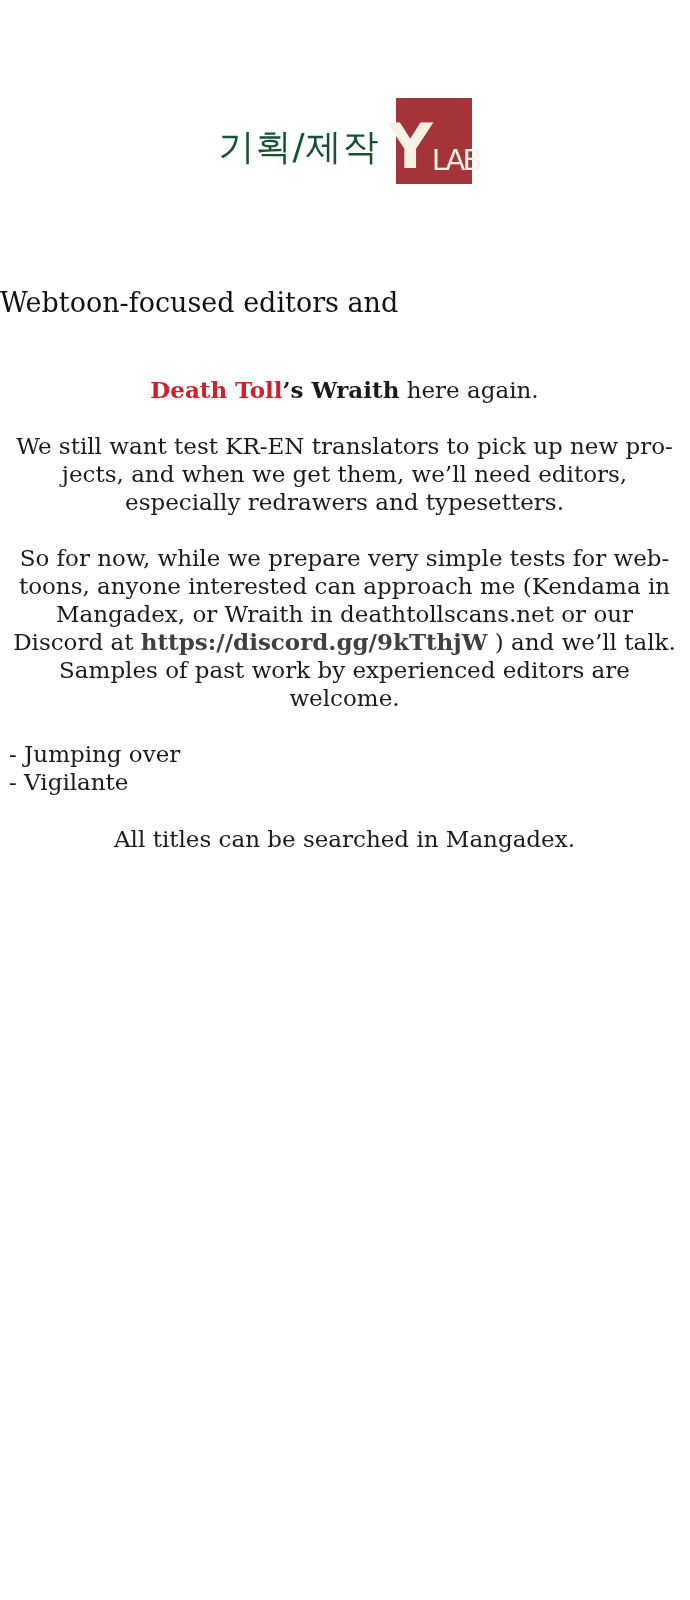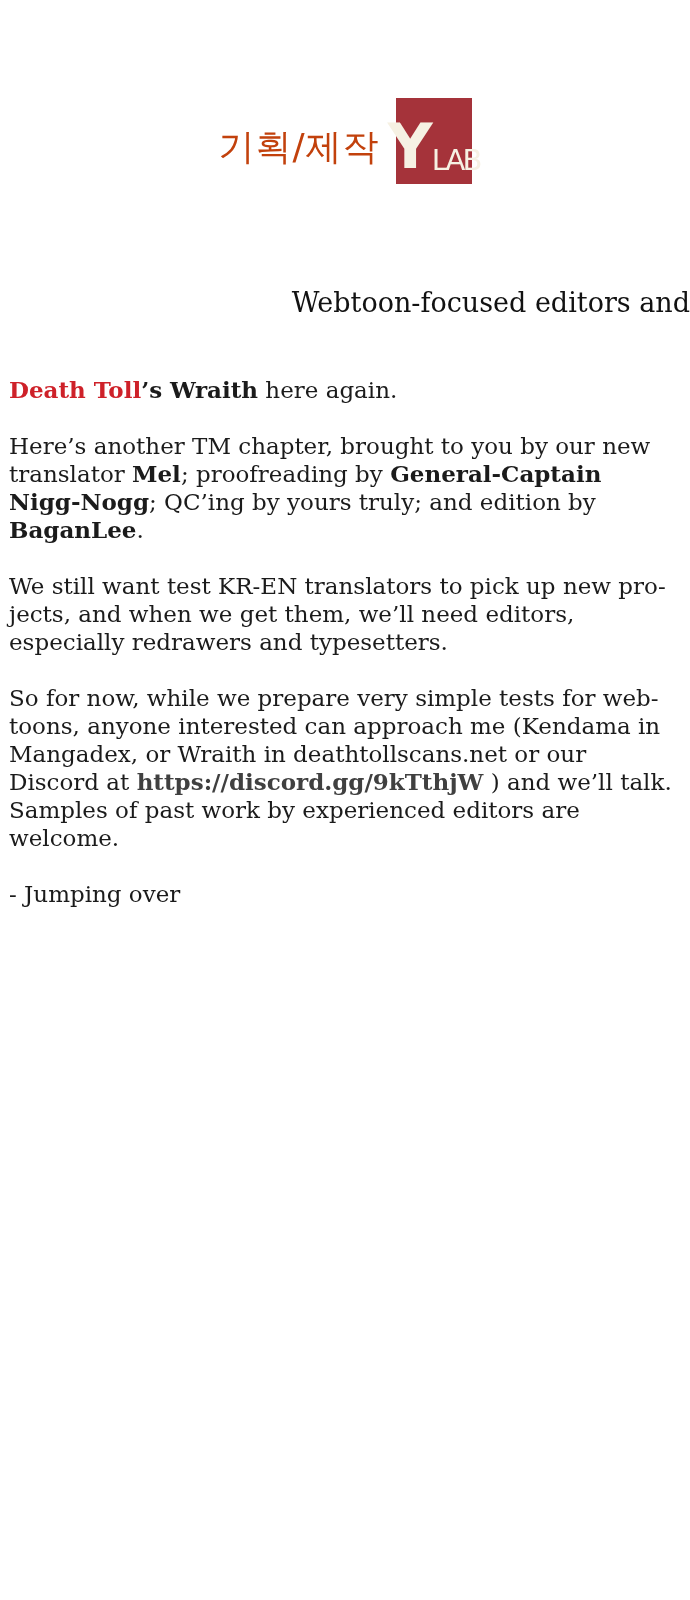--- a/index.html
+++ b/index.html
@@ -19,21 +19,21 @@
     display: flex;
     align-items: center;
     justify-content: center;
     gap: 16px;
     height: 86px;
   }
   .korean-label {
     font-family: "DejaVu Sans", sans-serif;
     font-size: 36px;
     font-weight: 500;
-    color: #c2410c;
+    color: #14532d;
     letter-spacing: 1px;
     transform: translateY(6px);
   }
   .ylab-logo {
     width: 76px;
     height: 86px;
     background: #a5333a;
     display: flex;
     align-items: flex-end;
     justify-content: center;
@@ -54,37 +54,38 @@
     font-size: 29px;
     line-height: 1;
     color: #f6f1e3;
     letter-spacing: -3px;
     margin-left: 1px;
   }
 
   
   .heading {
     margin-top: 102px;
-    text-align: right;
+    text-align: left;
     font-size: 27px;
     line-height: 34px;
     font-weight: 500;
     color: #121212;
   }
   .heading .hline { display: block; }
 
   
   .body-copy {
     margin-top: 56px;
     padding: 0 10px 0 9px;
     font-size: 23px;
     line-height: 28px;
   }
   .body-copy p {
     margin: 16px 0 28px 0;
+    text-align: center;
   }
   .b   { font-weight: bold; }
   .i   { }
   .red { color: #ce2129; }
   a.red { text-decoration: none; color: #404040; }
 
   ul.series-list {
     list-style: none;
     margin: 0 0 29px 0;
     padding: 0;
@@ -103,21 +104,22 @@
     <span class="logo-lab">LAB</span>
   </div>
 </div>
 
 <div class="heading">
   <span class="hline">Webtoon-focused editors and</span>
 </div>
 
 <div class="body-copy">
   <p><span class="b red">Death Toll</span><span class="b">’s Wraith</span><span> here again.</span></p>
-  <p><span>Here’s another TM chapter, brought to you by our new translator </span><span class="b">Mel</span><span>; proofreading by </span><span class="b">General-Captain Nigg-Nogg</span><span>; QC’ing by yours truly; and edition by </span><span class="b">BaganLee</span><span>.</span></p>
   <p><span>We still want test KR-EN translators to pick up new pro­jects, and when we get them, we’ll need editors, especially redrawers and typesetters.</span></p>
   <p><span>So for now, while we prepare very simple tests for web­toons, anyone interested can approach me (Kendama in Mangadex, or Wraith in deathtollscans.net or our Discord at </span><a class="b red" href="#">https://discord.gg/9kTthjW</a><span> ) and we’ll talk. Samples of past work by experienced editors are welcome.</span></p>
 
   <ul class="series-list">
       <li><span>- </span><span class="i">Jumping over</span></li>
+      <li><span>- </span><span class="i">Vigilante</span></li>
     </ul>
 
+  <p class="closing-line">All titles can be searched in Mangadex.</p>
 </div>
 
 </body></html>

